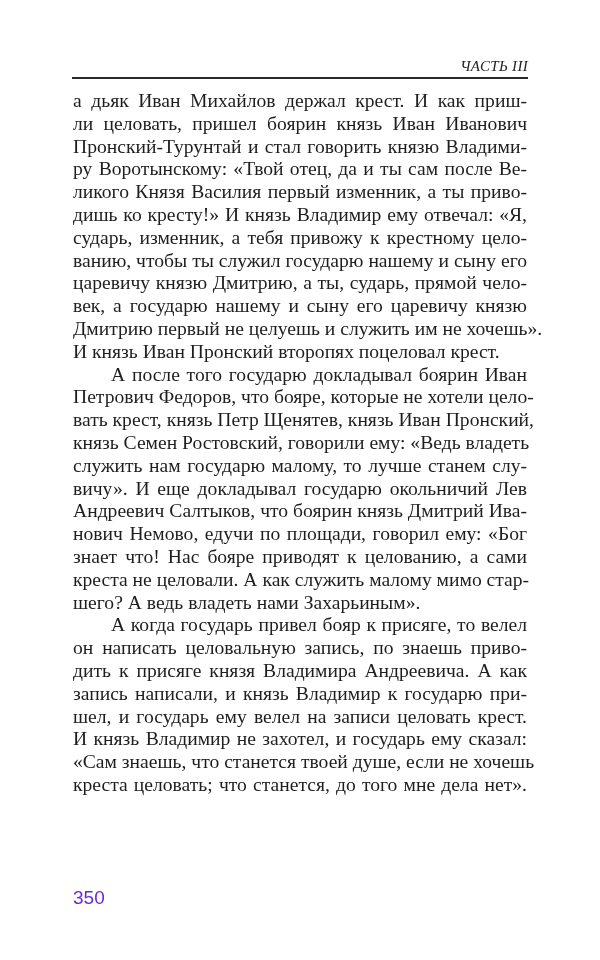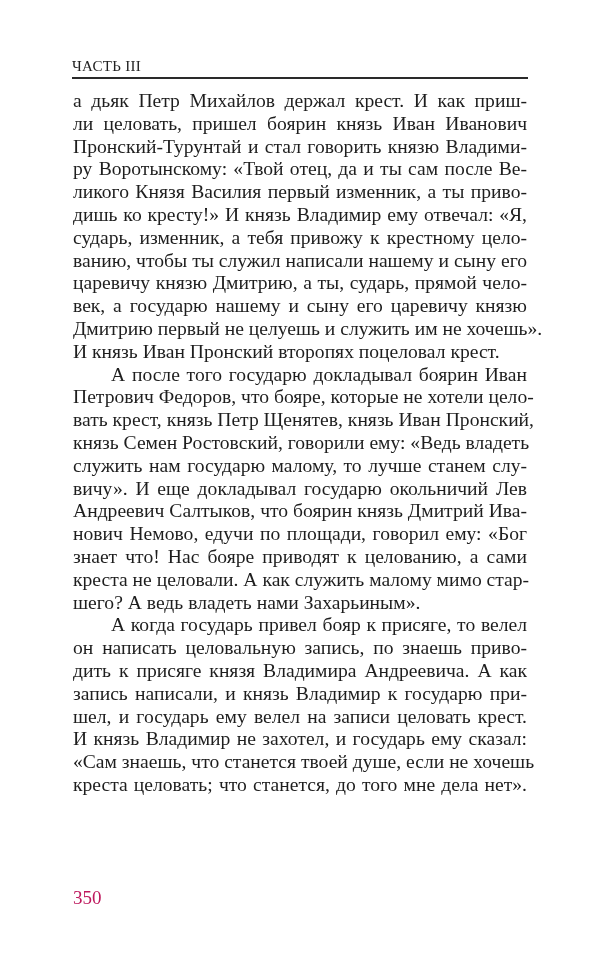--- a/index.html
+++ b/index.html
@@ -12,22 +12,23 @@
       height: 960px;
       position: relative;
       overflow: hidden;
       color: #1c1c1c;
     }
     .running-head {
       position: absolute;
       left: 72px;
       width: 456px;
       top: 57px;
-      text-align: left;
+      text-align: right;
       font-family: "Liberation Serif", serif;
+      font-style: italic;
       font-size: 15px;
       line-height: 18px;
       letter-spacing: 0.3px;
       color: #222;
     }
     .head-rule {
       position: absolute;
       left: 72px;
       width: 456px;
       top: 77px;
@@ -54,42 +55,42 @@
     .line.last {
       text-align-last: left;
     }
     .line.indent {
       padding-left: 38px;
     }
     .folio {
       position: absolute;
       left: 73px;
       top: 887px;
-      font-family: Liberation Serif, serif;
+      font-family: Liberation Sans, sans-serif;
       font-size: 19px;
       line-height: 22px;
-      color: #be185d;
+      color: #6d28d9;
     }
   </style>
 </head>
 <body>
 
 <div class="running-head">ЧАСТЬ III</div>
 <div class="head-rule"></div>
 
 <div class="text-block">
   <div>
-    <span class="line">а дьяк Петр Михайлов держал крест. И как приш-</span>
+    <span class="line">а дьяк Иван Михайлов держал крест. И как приш-</span>
     <span class="line">ли целовать, пришел боярин князь Иван Иванович</span>
     <span class="line">Пронский-Турунтай и стал говорить князю Владими-</span>
     <span class="line">ру Воротынскому: «Твой отец, да и ты сам после Ве-</span>
     <span class="line">ликого Князя Василия первый изменник, а ты приво-</span>
     <span class="line">дишь ко кресту!» И князь Владимир ему отвечал: «Я,</span>
     <span class="line">сударь, изменник, а тебя привожу к крестному цело-</span>
-    <span class="line">ванию, чтобы ты служил написали нашему и сыну его</span>
+    <span class="line">ванию, чтобы ты служил государю нашему и сыну его</span>
     <span class="line">царевичу князю Дмитрию, а ты, сударь, прямой чело-</span>
     <span class="line">век, а государю нашему и сыну его царевичу князю</span>
     <span class="line">Дмитрию первый не целуешь и служить им не хочешь».</span>
     <span class="line last">И князь Иван Пронский второпях поцеловал крест.</span>
   </div>
   <div>
     <span class="line indent">А после того государю докладывал боярин Иван</span>
     <span class="line">Петрович Федоров, что бояре, которые не хотели цело-</span>
     <span class="line">вать крест, князь Петр Щенятев, князь Иван Пронский,</span>
     <span class="line">князь Семен Ростовский, говорили ему: «Ведь владеть</span>

